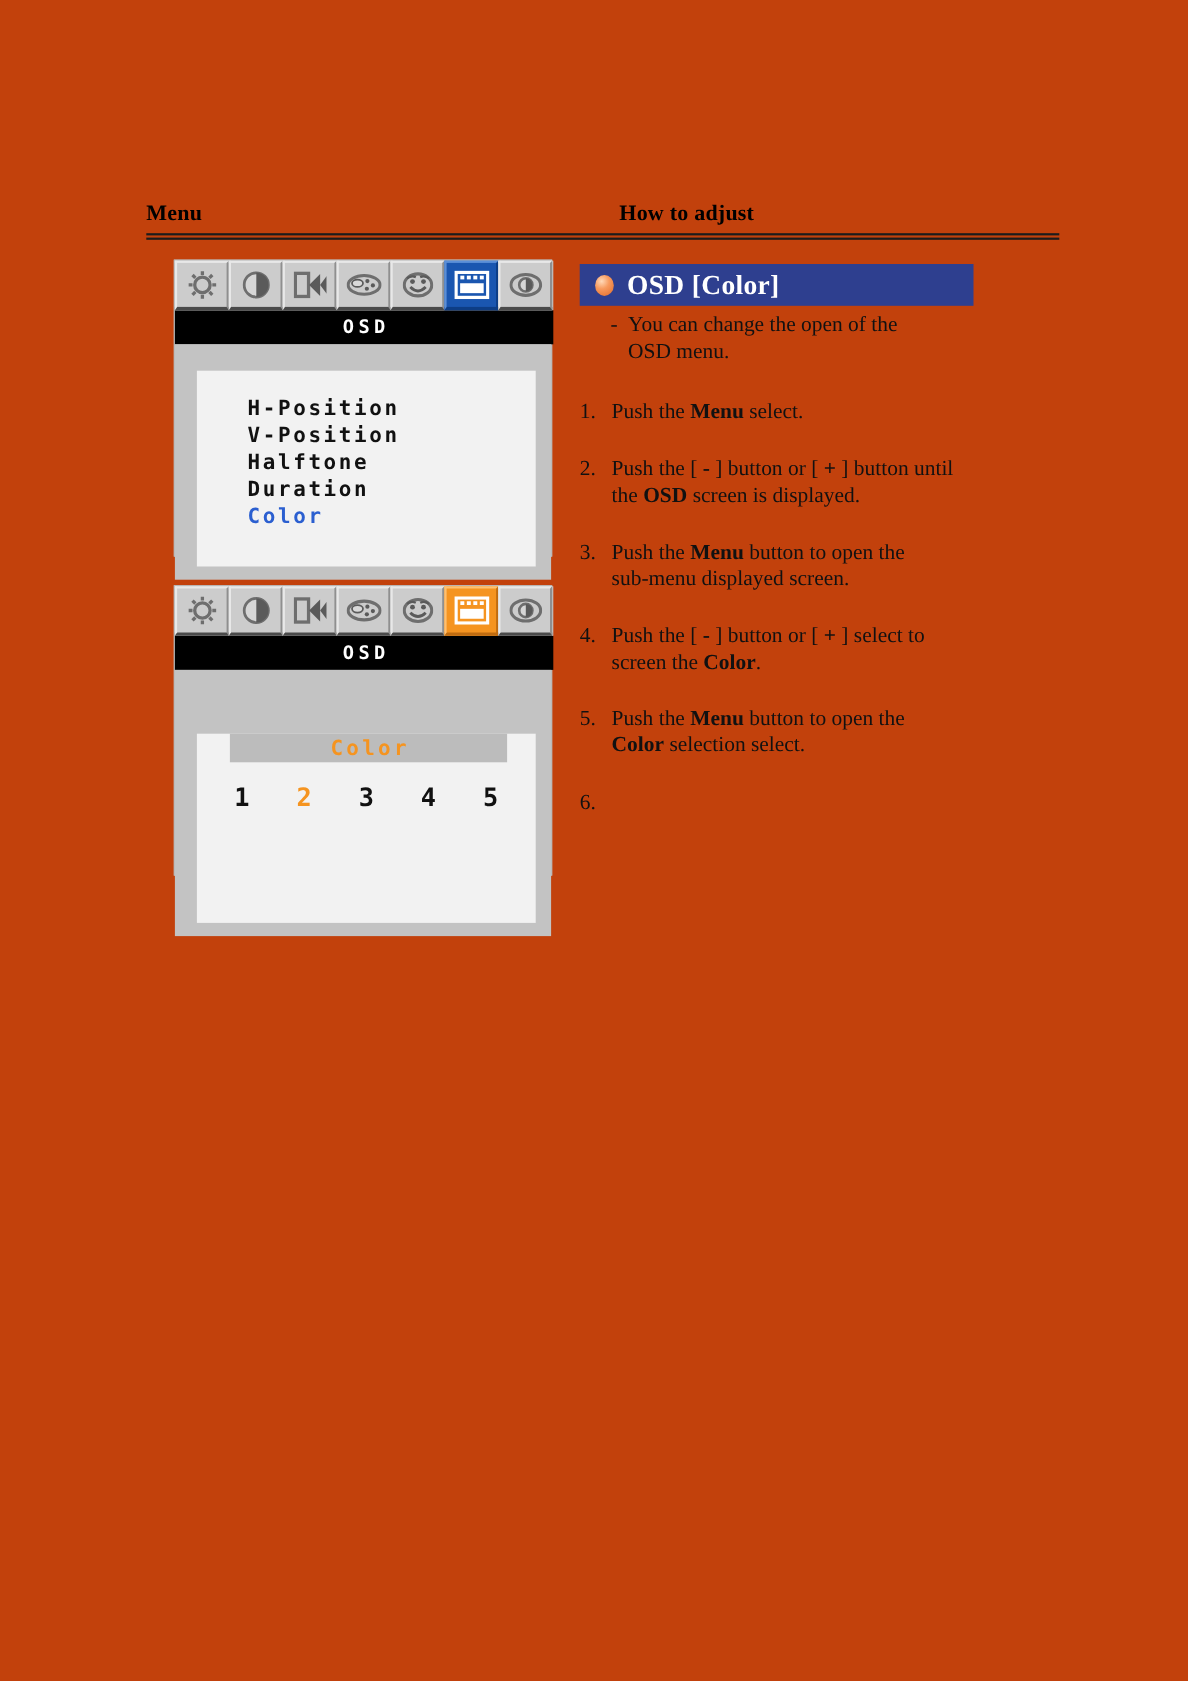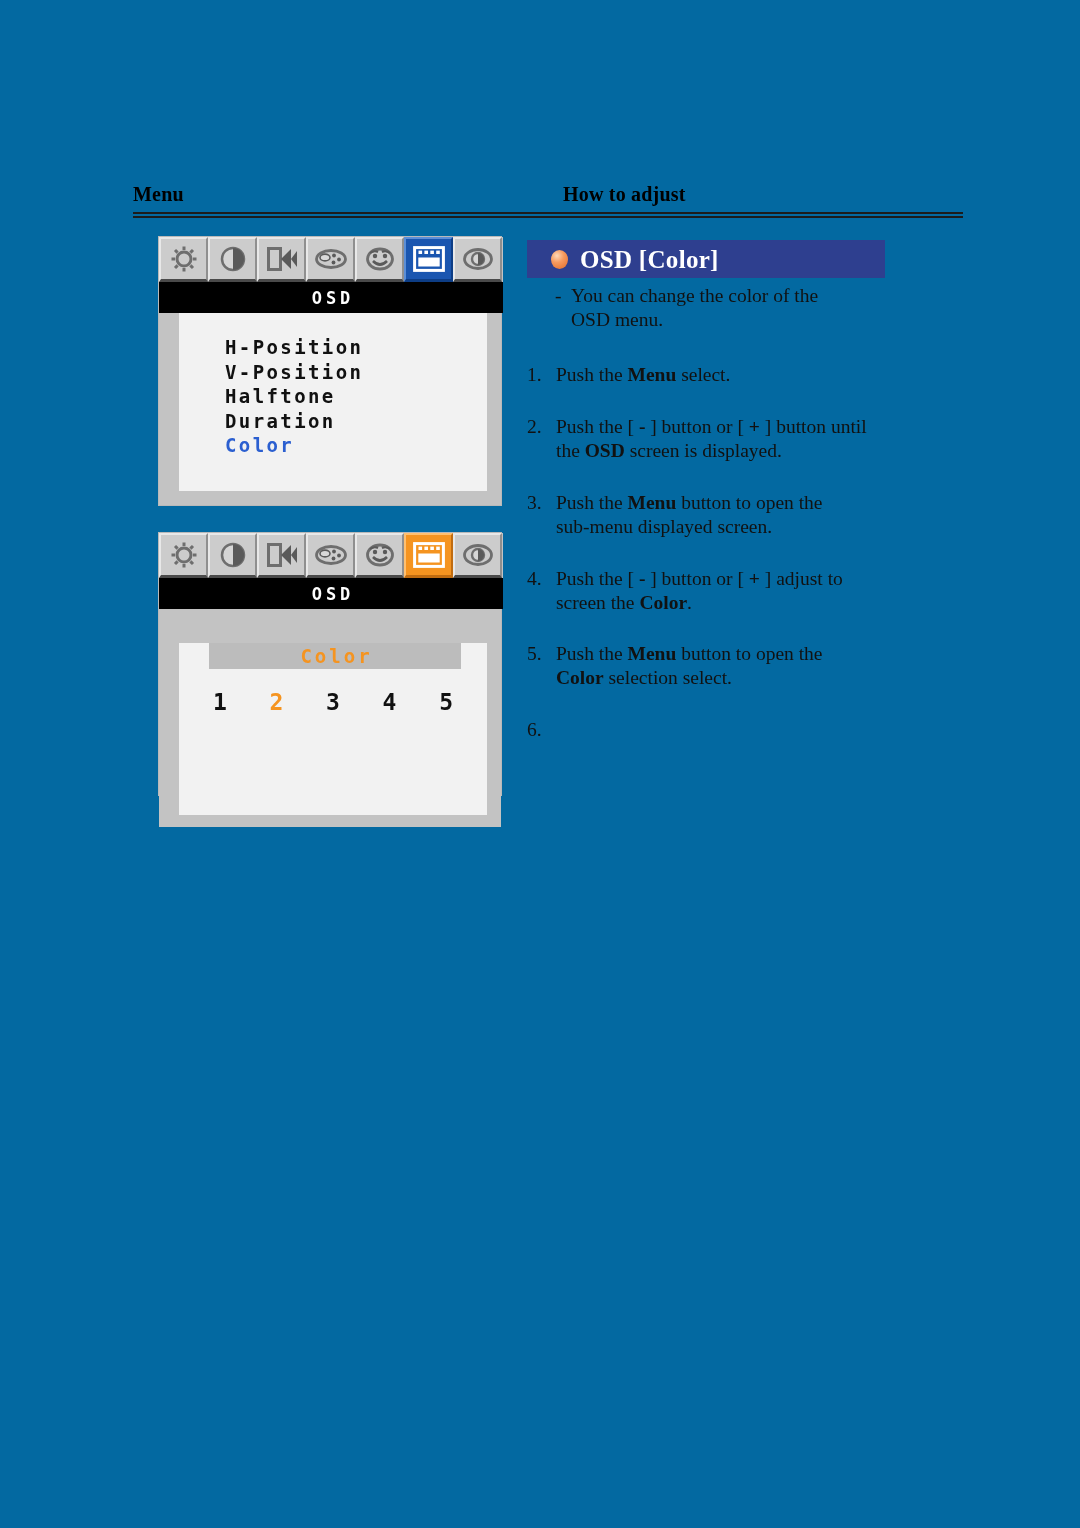--- a/index.html
+++ b/index.html
@@ -6,21 +6,21 @@
   html, body {
     margin: 0; padding: 0;
     width: 1080px; height: 1528px;
     background: #ffffff;
     font-family: "Liberation Serif", serif;
     -webkit-font-smoothing: antialiased;
   }
   .page {
     position: relative;
     width: 1080px; height: 1528px;
-    background: #0369a1;
+    background: #c2410c;
     overflow: hidden;
   }
 
   
   .header-row {
     position: absolute;
     left: 133px; top: 183px;
     width: 830px; height: 26px;
   }
   .hdr-menu {
@@ -97,21 +97,21 @@
     font-weight: 700;
     font-size: 17px;
     color: #ffffff;
     letter-spacing: 4px;
     text-indent: 4px;
   }
 
   .osd-body {
     position: relative;
     background: #c3c3c3;
-    padding: 0 14px 12px 20px;
+    padding: 24px 14px 12px 20px;
   }
   .osd-screen {
     background: #f2f2f2;
     width: 100%;
     height: 100%;
   }
   #osd-panel-1 .osd-screen { height: 178px; padding: 22px 0 0 46px; }
   #osd-panel-2 .osd-screen { height: 172px; padding: 0; }
 
   .menu-list {
@@ -157,21 +157,21 @@
     position: absolute;
     left: 527px; top: 240px;
     width: 440px;
   }
   .blue-head {
     background: #2e3f8f;
     height: 38px;
     width: 358px;
     display: flex;
     align-items: center;
-    padding-left: 24px;
+    padding-left: 14px;
   }
   .bullet-sphere {
     width: 17px; height: 19px;
     border-radius: 50%;
     background: radial-gradient(circle at 35% 30%, #ffd9b8 0%, #f79a5e 40%, #e06a28 100%);
     margin-right: 12px;
     flex: 0 0 auto;
   }
   .blue-head-title {
     font-family: "Liberation Serif", serif;
@@ -438,26 +438,26 @@
       </div>
     </div>
   </div>
 
   <div class="right-col">
     <div class="blue-head">
       <span class="bullet-sphere"></span>
       <span class="blue-head-title">OSD [Color]</span>
     </div>
     <div class="intro">
-      <span class="dash">-</span><span>You can change the color of the</span><br>
+      <span class="dash">-</span><span>You can change the open of the</span><br>
       <span style="display:inline-block;width:16px;"></span><span>OSD menu.</span>
     </div>
     <ol class="steps stepcol" id="steps-list">
         <li class="sp-1"><span class="num">1.</span><span><span>Push the </span><b>Menu</b><span> select.</span></span></li>
         <li class="sp-2"><span class="num">2.</span><span><span>Push the [ </span><b>-</b><span> ]  button or [ </span><b>+</b><span> ]  button until</span><br><span>the </span><b>OSD</b><span> screen is displayed.</span></span></li>
         <li class="sp-3"><span class="num">3.</span><span><span>Push the </span><b>Menu</b><span> button to open the</span><br><span>sub-menu displayed screen.</span></span></li>
-        <li class="sp-4"><span class="num">4.</span><span><span>Push the [ </span><b>-</b><span> ]  button or [ </span><b>+</b><span> ] adjust to</span><br><span>screen the </span><b>Color</b><span>.</span></span></li>
+        <li class="sp-4"><span class="num">4.</span><span><span>Push the [ </span><b>-</b><span> ]  button or [ </span><b>+</b><span> ] select to</span><br><span>screen the </span><b>Color</b><span>.</span></span></li>
         <li class="sp-5"><span class="num">5.</span><span><span>Push the </span><b>Menu</b><span> button to open the</span><br><b>Color</b><span> selection select.</span></span></li>
         <li class="sp-6"><span class="num">6.</span></li>
       </ol>
   </div>
 
 </div>
 
 </body></html>

